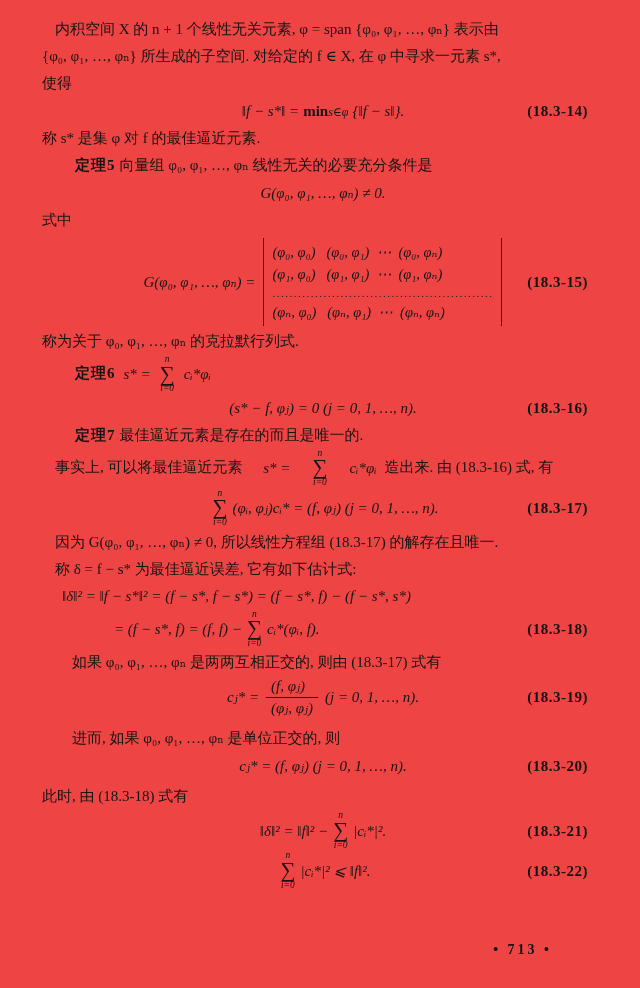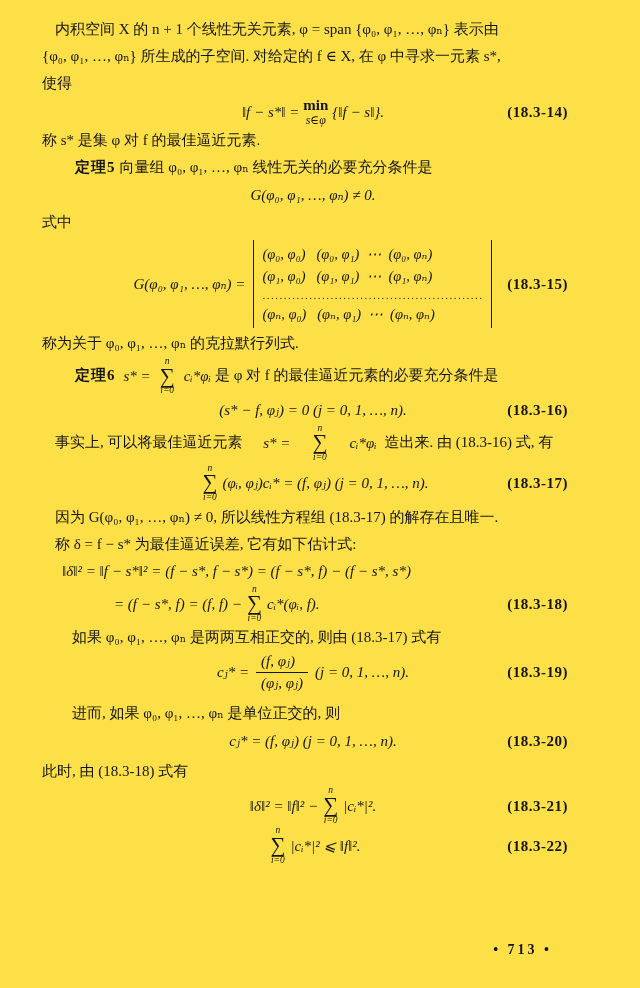--- a/index.html
+++ b/index.html
@@ -1,25 +1,25 @@
 <!DOCTYPE html>
 <html><head>
 <meta charset="utf-8">
 <style>
   * { margin:0; padding:0; box-sizing:border-box; }
   html,body { background:#e8e8e6; }
   .page {
     position:relative;
     width:640px; height:988px;
     margin:0 auto;
-    background:#fde047;
+    background:#ef4444;
     color:#141414;
     font-family:"Liberation Serif","DejaVu Serif",serif;
     font-size:15px;
-    padding:16px 56px 0 42px;
+    padding:16px 36px 0 42px;
     overflow:hidden;
     box-shadow:0 0 4px rgba(0,0,0,.25);
   }
   .line { line-height:27px; min-height:27px; }
   .ind1 { text-indent:13px; }
   .ind2 { text-indent:30px; }
   .thm  { padding-left:33px; }
   .thm-label { font-weight:bold; letter-spacing:1px; margin-right:4px; }
   .boldterm { font-weight:bold; }
   .math { font-style:italic; }
@@ -31,21 +31,21 @@
     font-style:italic;
     line-height:26px;
     margin:1px 0;
   }
   .eq-num {
     position:absolute; right:16px; top:50%; transform:translateY(-50%);
     font-style:normal; font-weight:600; letter-spacing:.5px;
   }
 
   
-  .minstack { display:inline-flex; flex-direction:column; align-items:center; line-height:1; margin:0 4px; vertical-align:middle; }
+  .minstack { display:inline-flex; flex-direction:row; align-items:center; line-height:1; margin:0 4px; vertical-align:middle; }
   .minstack .word { font-style:normal; font-weight:600; font-size:15px; }
   .minstack .sub  { font-size:12px; font-style:italic; margin-top:1px; }
 
   
   .sum { display:inline-flex; flex-direction:column; align-items:center; line-height:1; margin:0 5px; vertical-align:middle; }
   .sum .lim { font-size:9.5px; font-style:italic; line-height:1; }
   .sum .sym { font-size:21px; font-style:normal; line-height:.95; }
 
   
   .frac { display:inline-flex; flex-direction:column; align-items:center; margin:0 7px; vertical-align:middle; line-height:1.25; }
@@ -116,28 +116,31 @@
 
   <div class="line thm">
     <span class="thm-label">定理6</span><span class="inline-math">
         <span class="math">s* =</span>
         <span class="sum">
           <span class="lim">n</span>
           <span class="sym">∑</span>
           <span class="lim">i=0</span>
         </span>
         <span class="math">cᵢ*φᵢ</span>
-      </span><span>是 φ 对 f 的最佳逼近元素的必要充分条件是</span>
+      </span>
   </div>
 
   <div class="eq">
     <span class="math">(s* − f, φⱼ) = 0  (j = 0, 1, …, n).</span>
     <span class="eq-num">(18.3-16)</span>
   </div>
 
+  <div class="line thm">
+    <span class="thm-label">定理7</span><span>最佳逼近元素是存在的而且是唯一的.</span>
+  </div>
 
   <div class="line ind1">
     <span>事实上, 可以将最佳逼近元素</span>
     <span class="inline-math">
         <span class="math">s* =</span>
         <span class="sum">
           <span class="lim">n</span>
           <span class="sym">∑</span>
           <span class="lim">i=0</span>
         </span>

